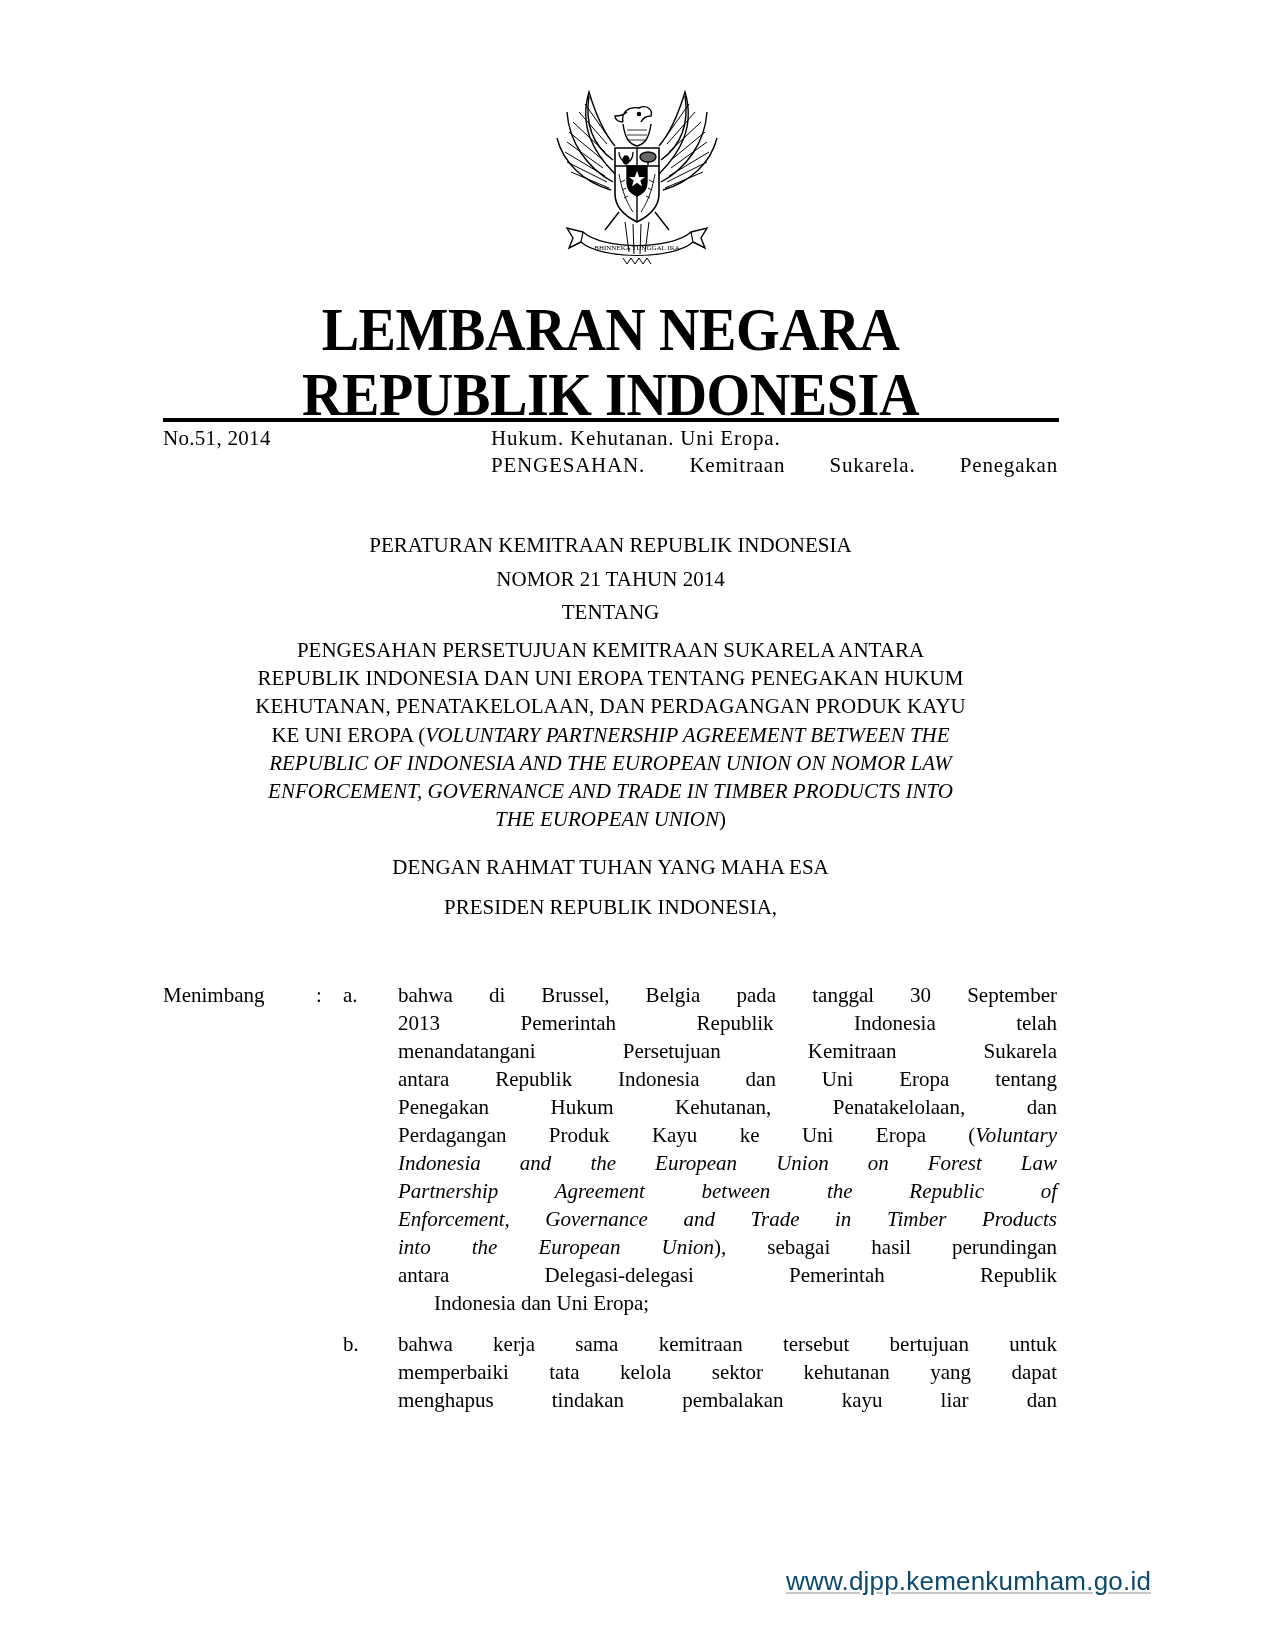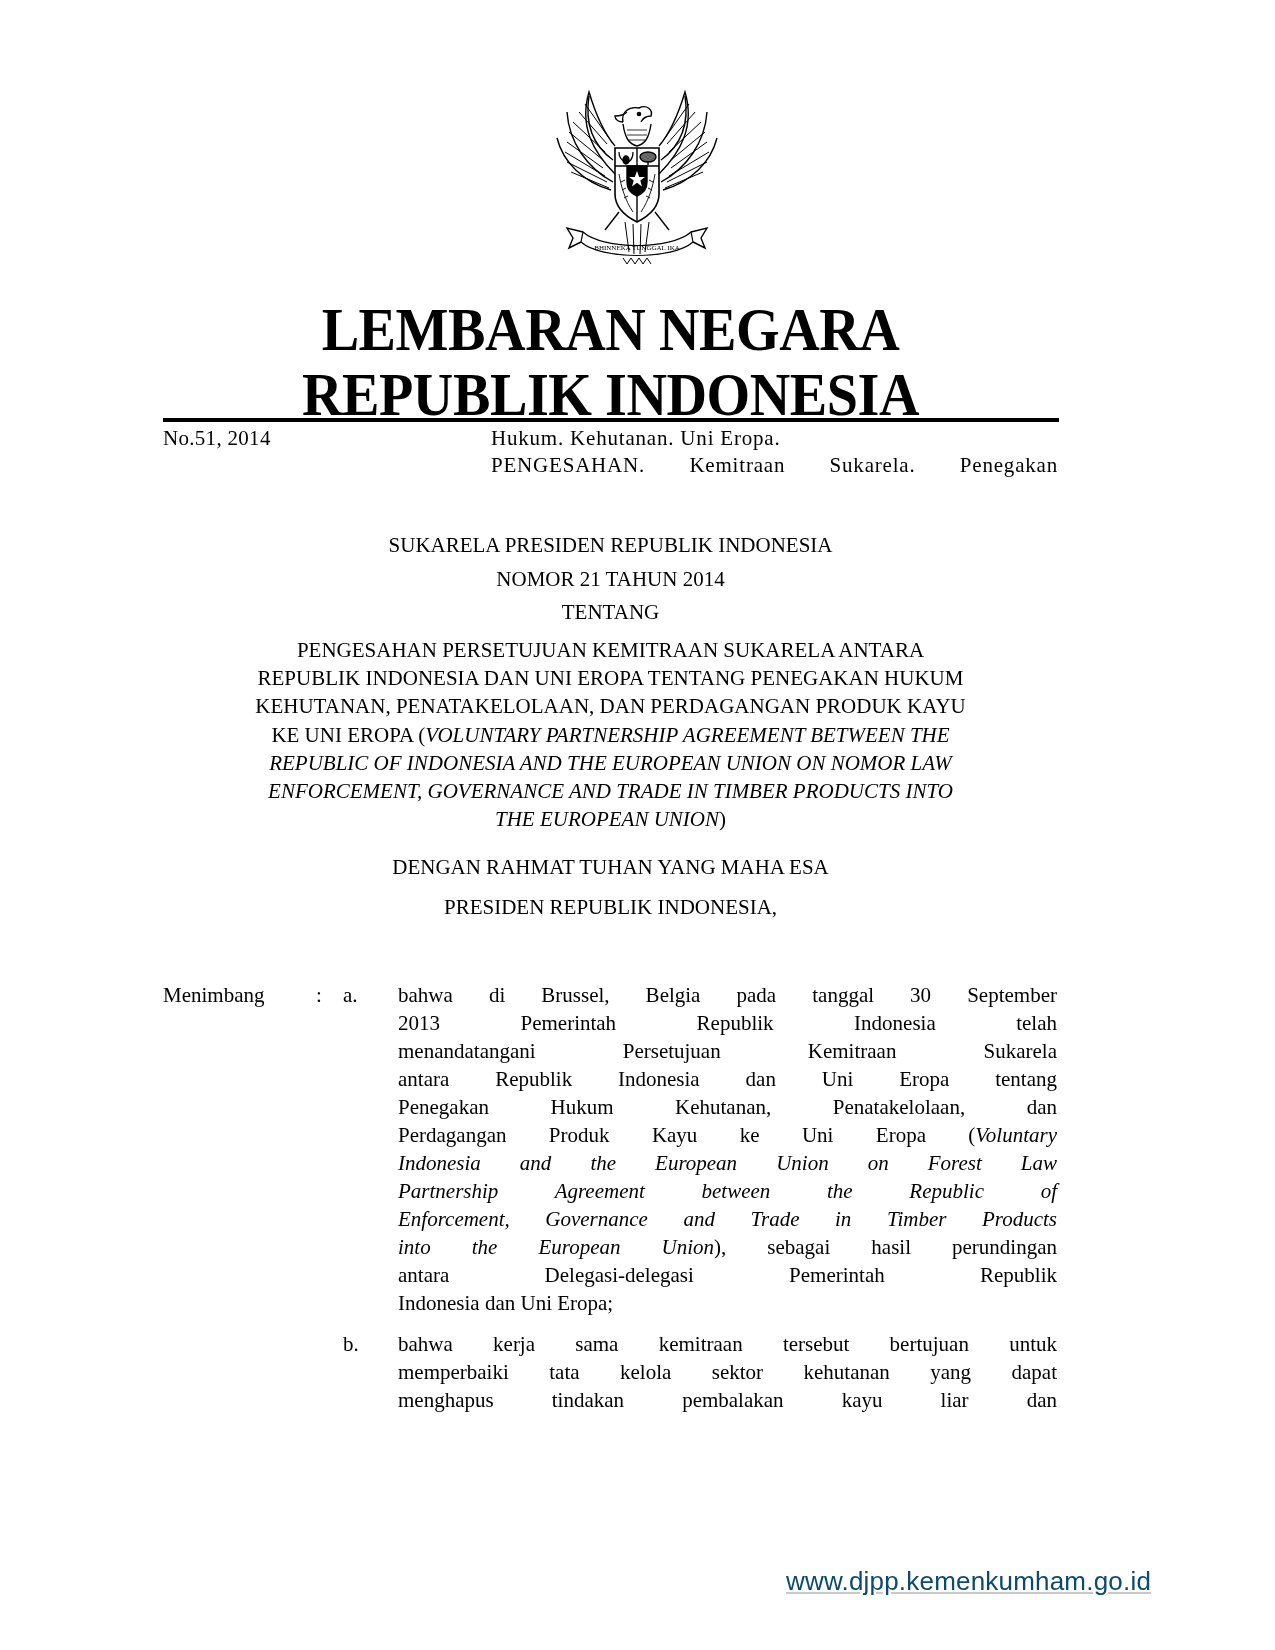--- a/index.html
+++ b/index.html
@@ -120,20 +120,21 @@
     text-align: justify;
   }
   .item-text span.line {
     display: block;
     text-align: justify;
     text-align-last: justify;
     white-space: nowrap;
   }
   .item-text span.line.last {
     text-align-last: left;
+    margin-left: 36px;
   }
   .item-text i { font-style: italic; }
   .watermark {
     position: absolute;
     left: 786px;
     top: 1566px;
     font-family: "Liberation Sans", "DejaVu Sans", sans-serif;
     font-size: 26px;
     color: #0c4a6e;
     text-decoration: underline;
@@ -231,21 +232,21 @@
   <div class="masthead l1">LEMBARAN NEGARA</div>
   <div class="masthead l2">REPUBLIK INDONESIA</div>
   <div class="rule"></div>
 
   <div class="issue-no">No.51, 2014</div>
   <div class="issue-subject">
     <div>Hukum. Kehutanan. Uni Eropa.</div>
     <div style="text-align:justify;text-align-last:justify;">PENGESAHAN. Kemitraan Sukarela. Penegakan</div>
   </div>
 
-  <div class="center-line" style="top:532px;">SUKARELA PRESIDEN REPUBLIK INDONESIA</div>
+  <div class="center-line" style="top:532px;">PERATURAN KEMITRAAN REPUBLIK INDONESIA</div>
   <div class="center-line" style="top:566px;">NOMOR 21 TAHUN 2014</div>
   <div class="center-line" style="top:599px;">TENTANG</div>
 
   <div class="title-block">
     <div><span>PENGESAHAN PERSETUJUAN KEMITRAAN SUKARELA ANTARA</span></div>
     <div><span>REPUBLIK INDONESIA DAN UNI EROPA TENTANG PENEGAKAN HUKUM</span></div>
     <div><span>KEHUTANAN, PENATAKELOLAAN, DAN PERDAGANGAN PRODUK KAYU</span></div>
     <div><span>KE UNI EROPA (</span><i>VOLUNTARY PARTNERSHIP AGREEMENT BETWEEN THE</i></div>
     <div><i>REPUBLIC OF INDONESIA AND THE EUROPEAN UNION ON NOMOR LAW</i></div>
     <div><i>ENFORCEMENT, GOVERNANCE AND TRADE IN TIMBER PRODUCTS INTO</i></div>

